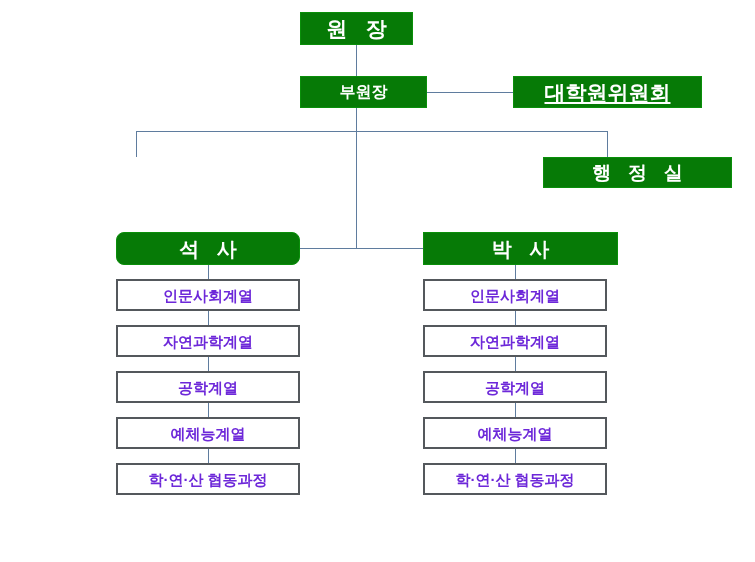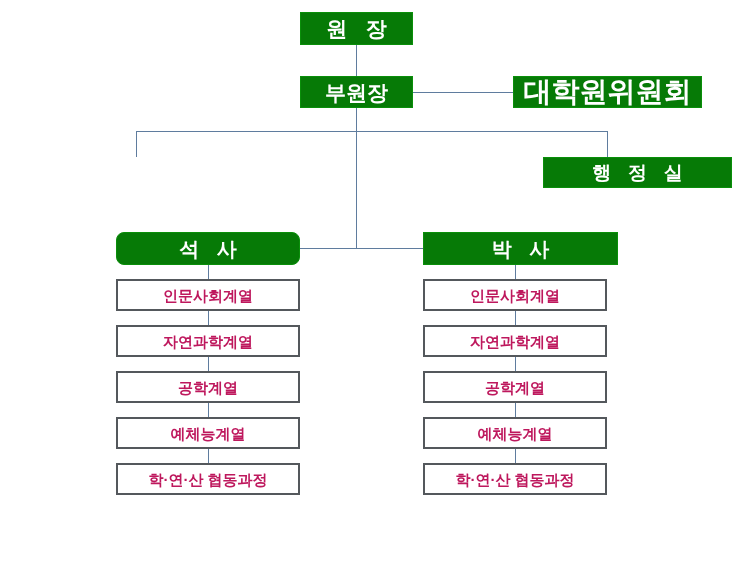--- a/index.html
+++ b/index.html
@@ -30,21 +30,21 @@
   }
   .node.green {
     background: #067a06;
     border: 1px solid #0a8f0a;
     color: #ffffff;
     font-weight: bold;
   }
   .node.white {
     background: #ffffff;
     border: 2px solid #54585c;
-    color: #be185d;
+    color: #6d28d9;
     font-weight: bold;
   }
 
   .label-spaced {
     letter-spacing: 0.30em;
     text-indent: 0.30em;
   }
 
   
   .line {
@@ -80,25 +80,25 @@
   <div class="line v" style="left:515px; top:265px; height:14px;"></div>
   <div class="line v" style="left:515px; top:311px; height:14px;"></div>
   <div class="line v" style="left:515px; top:357px; height:14px;"></div>
   <div class="line v" style="left:515px; top:403px; height:14px;"></div>
   <div class="line v" style="left:515px; top:449px; height:14px;"></div>
 
   <div class="node green label-spaced" style="left:300px; top:12px; width:113px; height:33px; font-size:21px;">
     <span>원 장</span>
   </div>
 
-  <div class="node green" style="left:300px; top:76px; width:113px; height:32px; font-size:21px;">
+  <div class="node green" style="left:300px; top:76px; width:127px; height:32px; font-size:16px;">
     <span>부원장</span>
   </div>
 
-  <div class="node green" style="left:513px; top:76px; width:189px; height:32px; font-size:28px;">
+  <div class="node green" style="left:513px; top:76px; width:189px; height:32px; font-size:21px;text-decoration:underline;">
     <span>대학원위원회</span>
   </div>
 
 
   <div class="node green label-spaced" style="left:513px; top:157px; width:189px; height:31px; font-size:19px;margin-left:30px;">
     <span>행 정 실</span>
   </div>
 
   <div class="node green label-spaced" style="left:116px; top:232px; width:184px; height:33px; font-size:20px;border-radius:8px;">
     <span>석 사</span>

